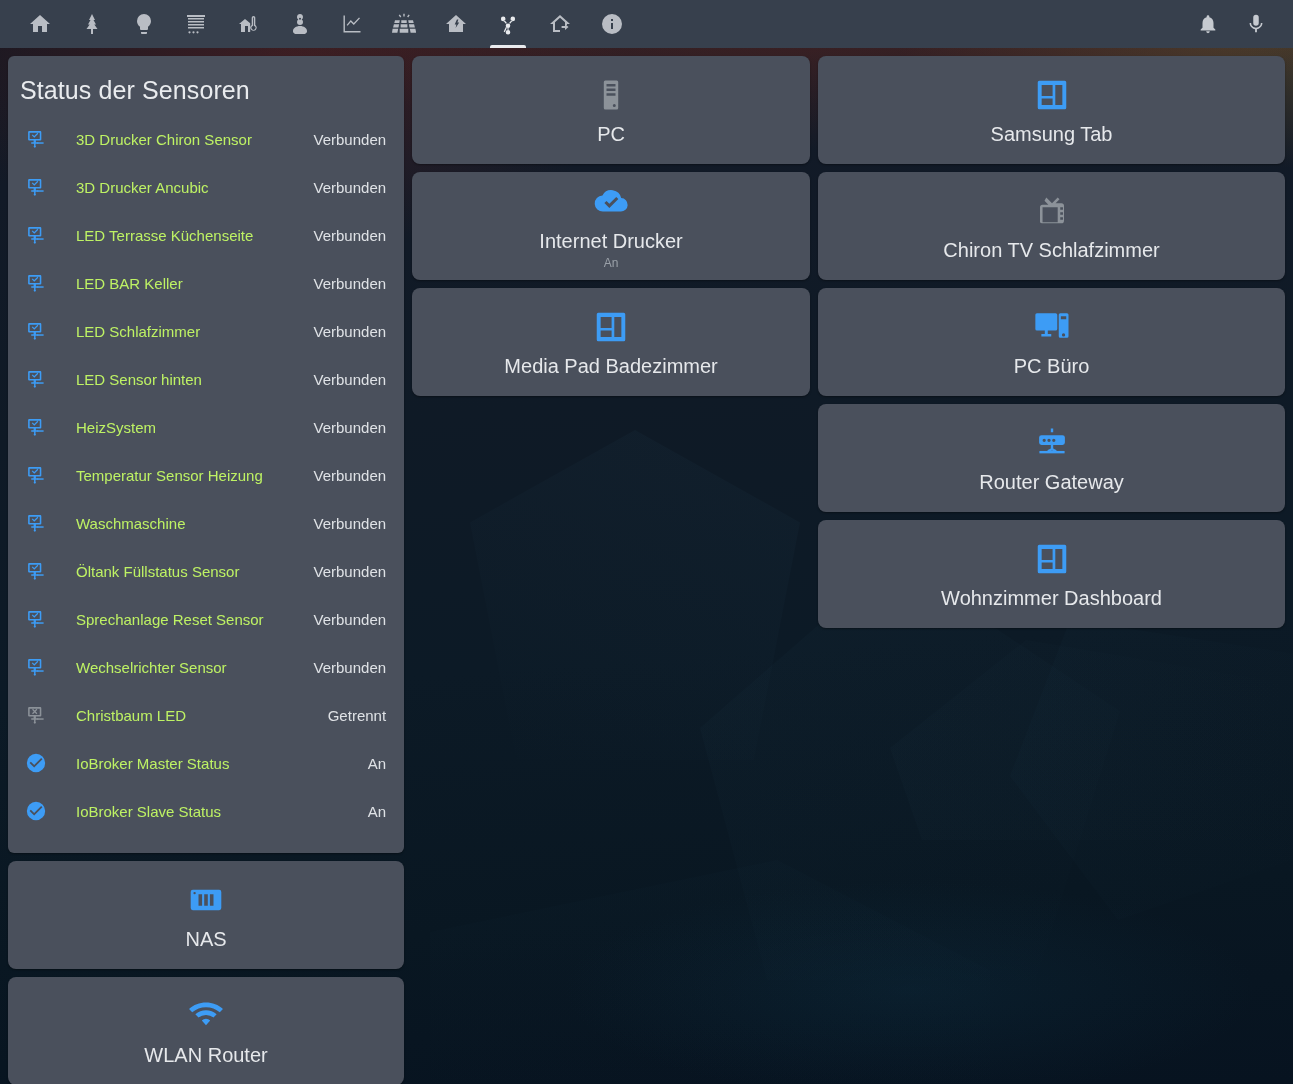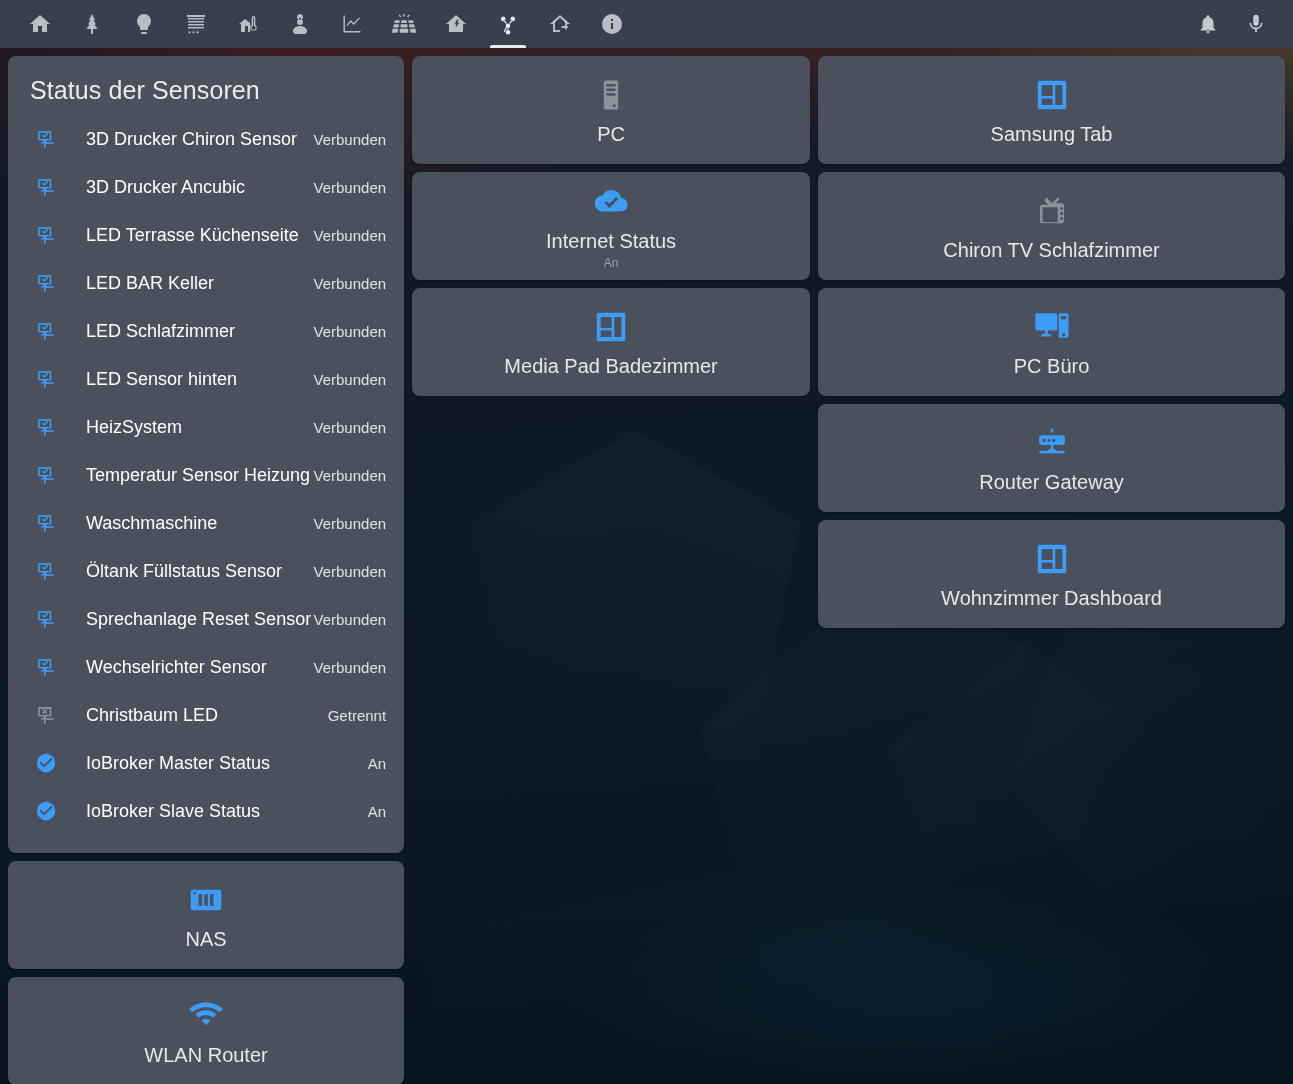--- a/index.html
+++ b/index.html
@@ -126,21 +126,21 @@
 
   
   .card {
     background: #4a505c;
     border-radius: 8px;
     color: #e6e8eb;
     box-shadow: 0 1px 2px rgba(0,0,0,0.35);
   }
 
   
-  .entities-card { padding: 14px 16px 18px 20px; }
+  .entities-card { padding: 14px 16px 18px 10px; border-radius: 6px; }
   .card-title {
     font-size: 25px;
     font-weight: 400;
     color: #e9ebee;
     padding: 6px 2px 10px 2px;
     letter-spacing: .1px;
   }
   .row {
     display: flex;
     align-items: center;
@@ -151,22 +151,22 @@
     width: 40px;
     min-width: 40px;
     display: flex;
     align-items: center;
     justify-content: flex-start;
     padding-left: 7px;
   }
   .row-icon svg { display: block; }
   .row-name {
     flex: 1;
-    font-size: 18px;
-    color: #ffffff;
+    font-size: 15px;
+    color: #bef264;
     padding-left: 18px;
     white-space: nowrap;
     overflow: hidden;
     text-overflow: ellipsis;
   }
   .row-state {
     font-size: 15px;
     color: #dfe2e6;
     padding-right: 2px;
     white-space: nowrap;
@@ -482,21 +482,21 @@
             </svg>
           </div>
           <div class="btn-label">PC</div>
         </div>
         <div class="card btn-card">
           <div class="btn-icon">
             <svg class="ic-on" width="36" height="36" viewBox="0 0 24 24">
               <path d="M18.8 9.4A6.7 6.7 0 0 0 6.3 7.6 5.4 5.4 0 0 0 6.8 18.4h11.6a4.5 4.5 0 0 0 .4-9m-7.9 6.6-3.3-3.3 1.4-1.4 1.9 1.9 4.6-4.6 1.4 1.4z"></path>
             </svg>
           </div>
-          <div class="btn-label">Internet Status</div>
+          <div class="btn-label">Internet Drucker</div>
           <div class="btn-state">An</div>
         </div>
         <div class="card btn-card">
           <div class="btn-icon">
             <svg class="ic-on" width="36" height="36" viewBox="0 0 24 24">
               <path d="M3.5 2.5h17a1 1 0 0 1 1 1v17a1 1 0 0 1-1 1h-17a1 1 0 0 1-1-1v-17a1 1 0 0 1 1-1m1.6 2.8v7.3h7.3V5.3zm9.1 0v13.4h4.7V5.3zm-9.1 9.1v4.3h7.3v-4.3z"></path>
             </svg>
           </div>
           <div class="btn-label">Media Pad Badezimmer</div>
         </div>

